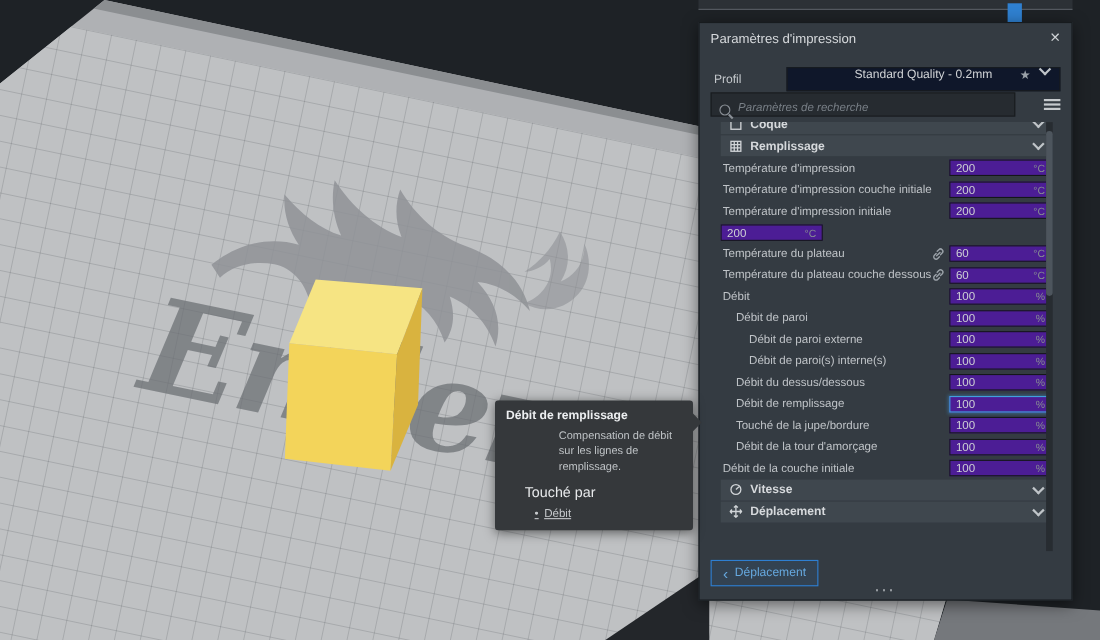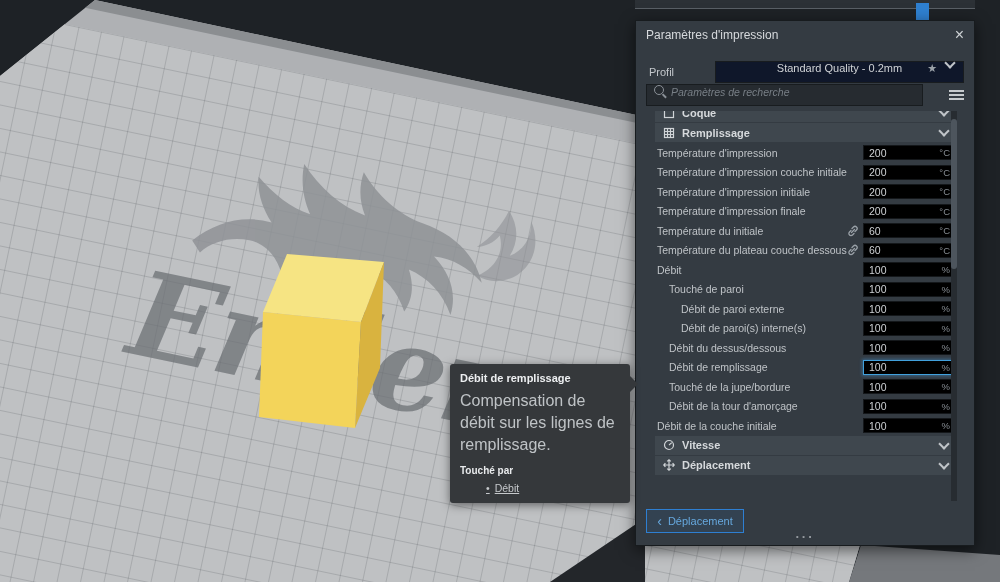--- a/index.html
+++ b/index.html
@@ -44,21 +44,21 @@
   .profile-row{position:absolute;left:13px;top:33px;right:10px;height:36px;display:flex;align-items:center;}
   .profile-label{width:66px;color:#c3c7cb;}
   .profile-select{flex:1;height:22px;background:#0f172a;border:1px solid #181c1f;box-sizing:border-box;
       display:flex;justify-content:center;color:#d0d3d6;position:relative;cursor:pointer;}
   .profile-star{position:absolute;right:26px;color:#9aa1a8;font-size:11px;}
   .profile-chev{position:absolute;right:9px;}
   .chev-down{width:6px;height:6px;border-right:2px solid #c0c5c9;border-bottom:2px solid #c0c5c9;
       transform:rotate(45deg);display:inline-block;margin-top:-3px;}
   .search-row{position:absolute;left:10px;top:63px;right:10px;height:22px;display:flex;align-items:center;}
   .search-box{width:277px;height:22px;background:#262b30;border:1px solid #181c1f;box-sizing:border-box;
-      display:flex;align-items:flex-start;}
+      display:flex;align-items:flex-end;}
   .search-icon{width:8px;height:8px;border:1.5px solid #8a9097;border-radius:50%;position:relative;
       margin:0 5px 0 7px;flex:0 0 auto;}
   .search-icon::after{content:"";position:absolute;width:5px;height:1.5px;background:#8a9097;
       transform:rotate(45deg);right:-4px;bottom:-2px;}
   .search-box input{flex:1;background:transparent;border:none;outline:none;color:#c9ccd0;
       font-size:10.5px;font-style:italic;font-family:"Liberation Sans",sans-serif;}
   .search-box input::placeholder{color:#787f86;font-style:italic;}
   .menu-icon{margin-left:auto;width:15px;height:2px;background:#c6cacd;
       box-shadow:0 4px 0 #c6cacd,0 8px 0 #c6cacd;margin-top:-8px;cursor:pointer;}
 
@@ -70,41 +70,41 @@
       padding:0 8px;color:#d6d9dc;font-weight:bold;cursor:pointer;}
   .cat.first{margin-top:-8px;}
   .cat-ic{display:inline-flex;width:12px;margin-right:7px;}
   .cat .chev-down{margin-left:auto;}
 
   .srow{height:19.5px;display:flex;align-items:center;}
   .slabel{flex:1 1 auto;min-width:0;overflow:hidden;white-space:nowrap;color:#bfc3c7;font-size:10.5px;padding-left:2px;}
   .ind1 .slabel{padding-left:14px;}
   .ind2 .slabel{padding-left:26px;}
   .link-icon{flex:0 0 auto;margin-right:4px;display:inline-flex;}
-  .sfield{flex:0 0 93px;height:15px;background:#000000;border:1px solid #14171a;box-sizing:border-box;
-      display:flex;align-items:center;cursor:text;}
+  .sfield{flex:0 0 93px;height:15px;background:#4c1d95;border:1px solid #14171a;box-sizing:border-box;
+      display:flex;align-items:flex-end;cursor:text;}
   .sfield .sval{flex:1;padding-left:5px;color:#ced1d4;font-size:10.5px;}
   .sfield .sunit{padding-right:5px;color:#868c92;font-size:9.5px;}
   .sfield.focused{border:1px solid #41a0dc;box-shadow:0 0 3px 1px rgba(61,150,220,0.45);}
 
   .p-footer-btn{position:absolute;left:10px;top:488px;width:98px;height:24px;background:rgba(47,127,212,0.10);
       border:1px solid #2e7fd2;box-sizing:border-box;display:flex;align-items:center;justify-content:center;
       gap:6px;color:#66a8de;font-size:11px;cursor:pointer;}
   .p-footer-btn .bchev{font-size:14px;line-height:10px;}
   .p-dots{position:absolute;left:0;right:0;bottom:1px;text-align:center;color:#969ba0;
       font-weight:bold;font-size:13px;letter-spacing:2px;cursor:grab;}
 
   
   .tooltip{position:absolute;left:450px;top:364px;width:180px;box-sizing:border-box;background:#35383b;
       border-radius:3px;padding:8px 10px 9px 10px;z-index:50;box-shadow:0 2px 10px rgba(0,0,0,.5);}
   .tooltip::after{content:"";position:absolute;right:-8px;top:12px;border:8px solid transparent;
       border-left-color:#35383b;border-right-width:0;}
   .tt-title{font-weight:bold;color:#edeff1;font-size:11px;margin-bottom:6px;}
-  .tt-body{color:#bfc3c6;font-size:16px;line-height:1.38;margin-bottom:9px;}
-  .tt-affects{font-weight:bold;color:#e8eaec;font-size:10px;margin-bottom:6px;}
+  .tt-body{color:#bfc3c6;font-size:10px;line-height:1.38;margin-bottom:9px;margin-left:48px;}
+  .tt-affects{font-weight:normal;color:#e8eaec;font-size:13px;margin-bottom:6px;margin-left:17px;}
   .tt-item{color:#c6c9cc;font-size:10.5px;padding-left:26px;text-decoration:underline;}
   .tt-bullet{margin-right:5px;}
 
   svg .ln{stroke:#d0d4d7;stroke-width:1.2;fill:none;}
 </style>
 </head>
 <body>
 
 <div class="app">
 
@@ -200,29 +200,28 @@
 
       <div class="srow">
         <span class="slabel">Température d'impression initiale</span>
         <div class="sfield">
           <span class="sval">200</span>
           <span class="sunit">°C</span>
         </div>
       </div>
 
       <div class="srow">
-        <span class="slabel">Température d'impression finale</span>
         <div class="sfield">
           <span class="sval">200</span>
           <span class="sunit">°C</span>
         </div>
       </div>
 
       <div class="srow">
-        <span class="slabel">Température du initiale</span>
+        <span class="slabel">Température du plateau</span>
         <span class="link-icon">
           <svg width="12" height="12" viewBox="0 0 12 12">
               <g stroke="#9aa1a8" stroke-width="1.3" fill="none" stroke-linecap="round">
                 <path d="M4.5 7.5 L7.5 4.5"></path>
                 <path d="M5 3.5 L6.5 2 A2.1 2.1 0 0 1 9.5 5 L8 6.5"></path>
                 <path d="M7 8.5 L5.5 10 A2.1 2.1 0 0 1 2.5 7 L4 5.5"></path>
               </g>
             </svg>
         </span>
         <div class="sfield">
@@ -250,21 +249,21 @@
 
       <div class="srow">
         <span class="slabel">Débit</span>
         <div class="sfield">
           <span class="sval">100</span>
           <span class="sunit">%</span>
         </div>
       </div>
 
       <div class="srow ind1">
-        <span class="slabel">Touché de paroi</span>
+        <span class="slabel">Débit de paroi</span>
         <div class="sfield">
           <span class="sval">100</span>
           <span class="sunit">%</span>
         </div>
       </div>
 
       <div class="srow ind2">
         <span class="slabel">Débit de paroi externe</span>
         <div class="sfield">
           <span class="sval">100</span>

